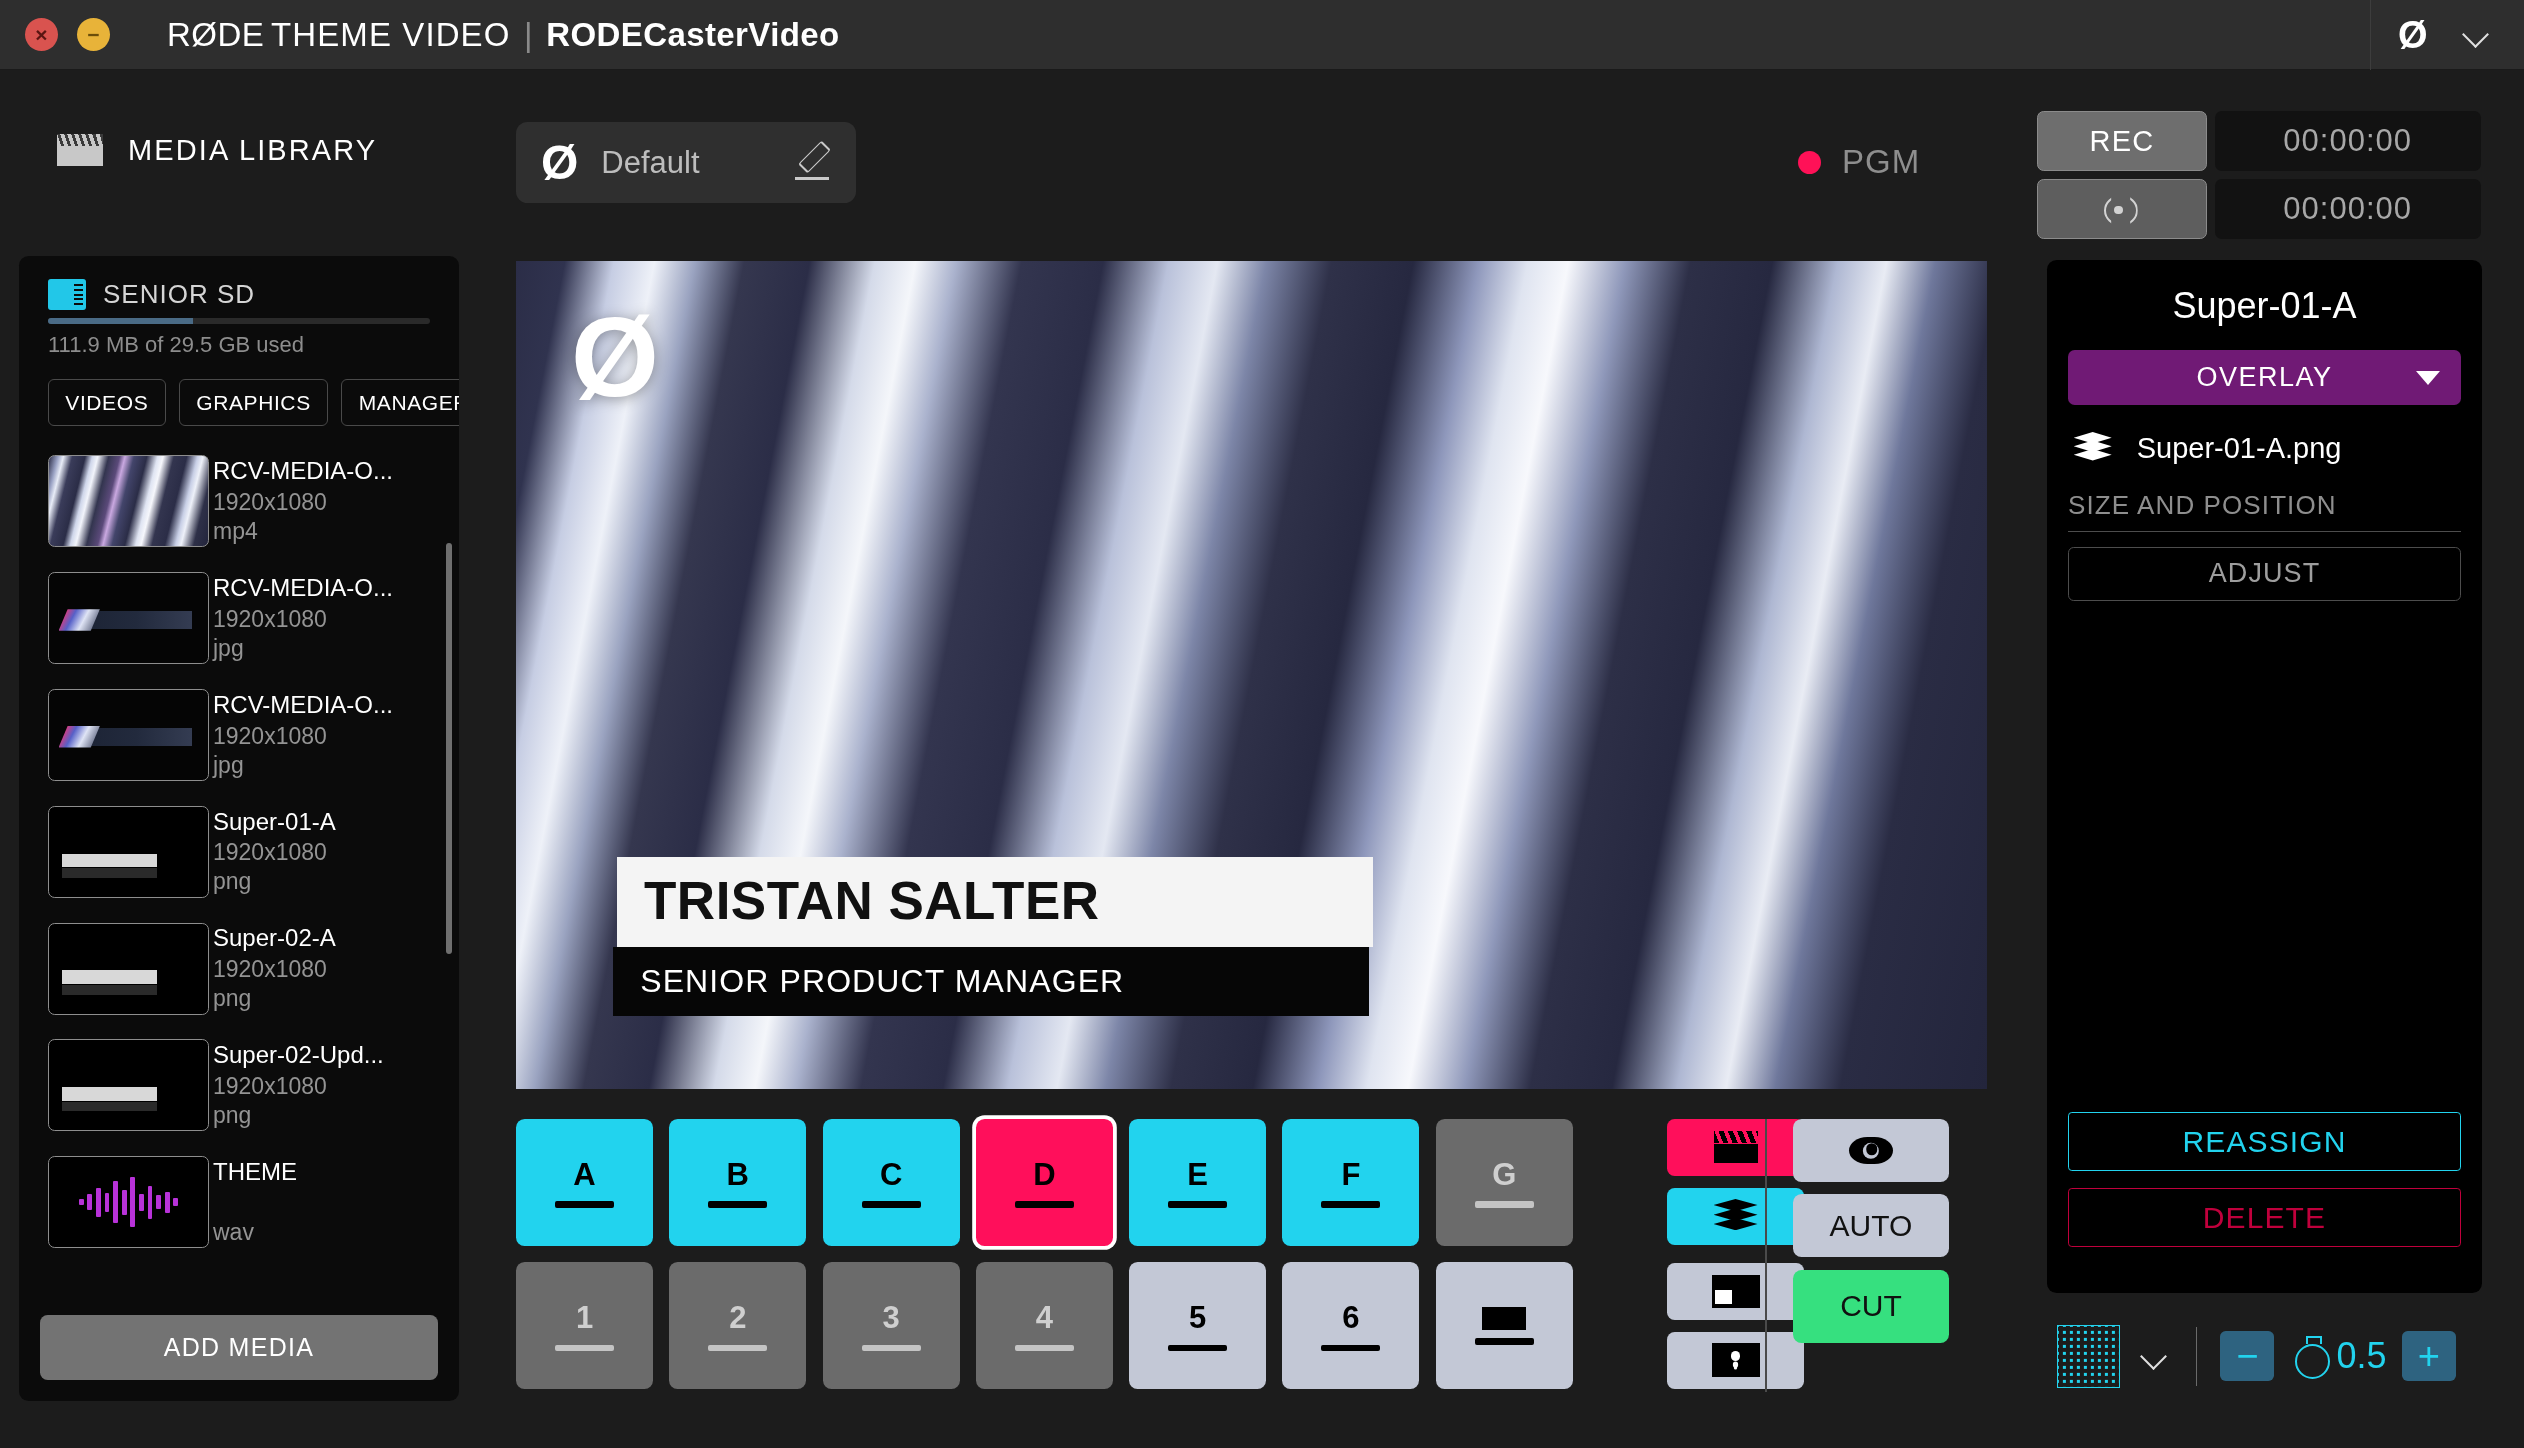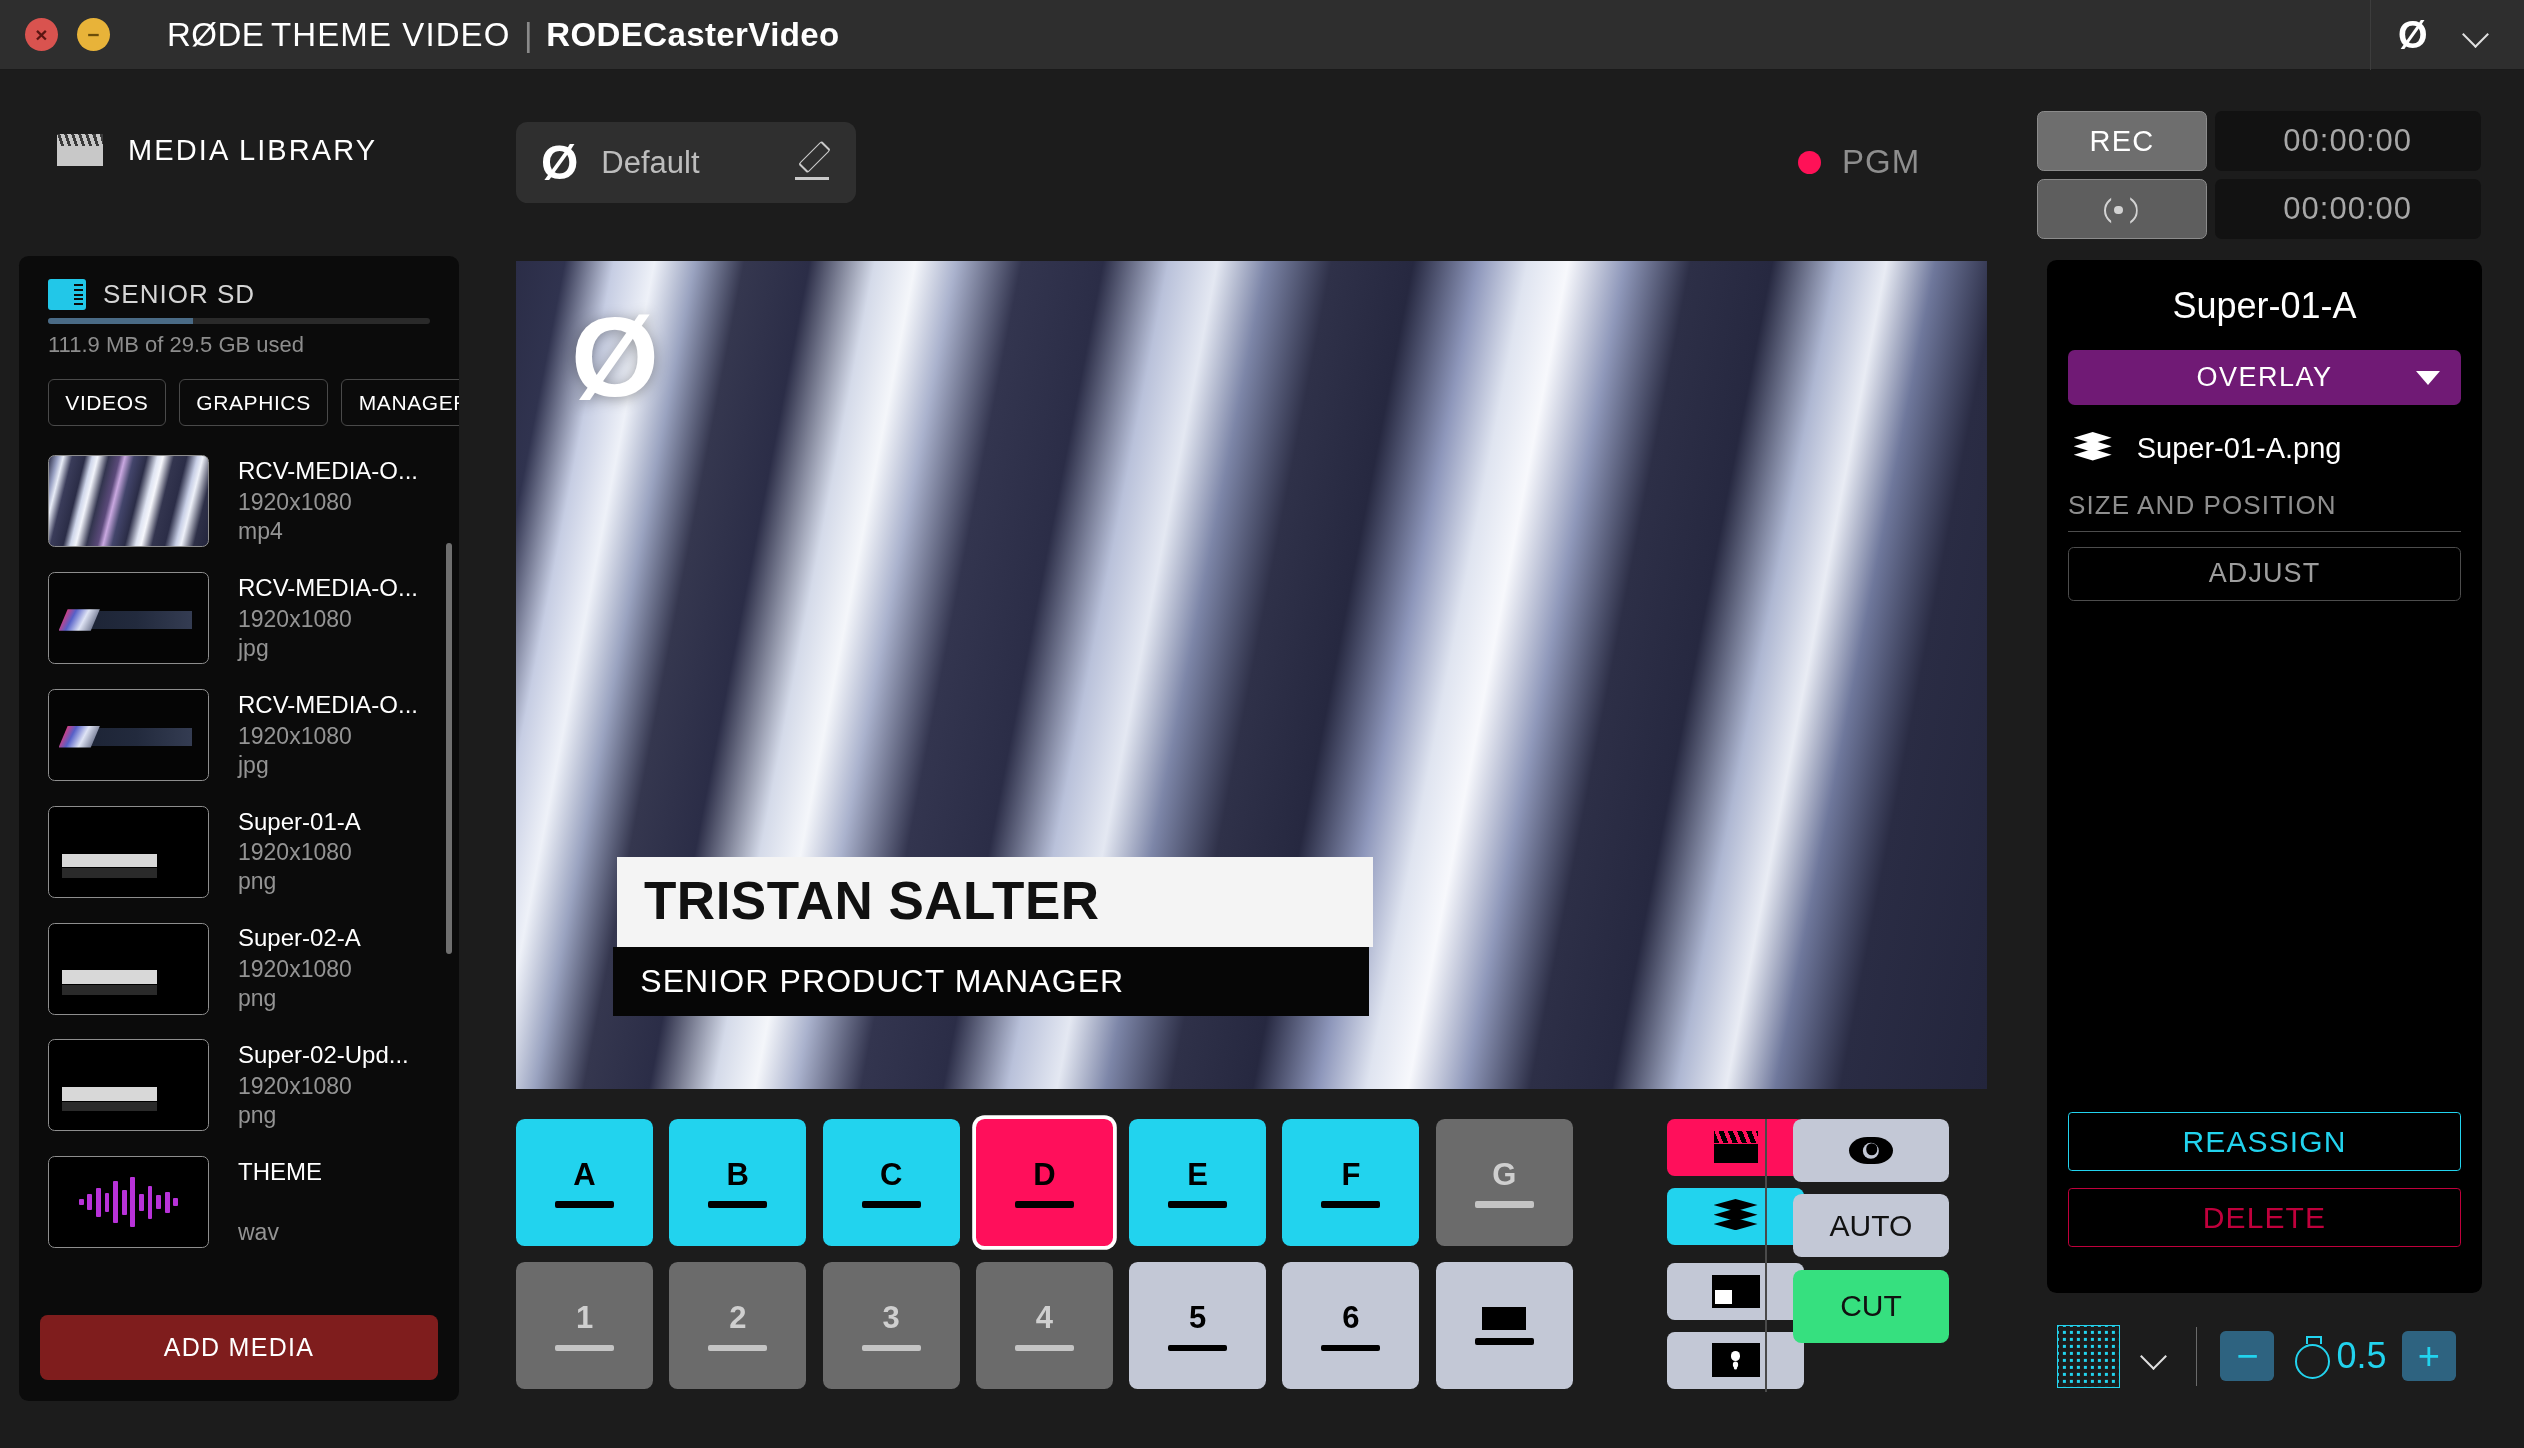--- a/index.html
+++ b/index.html
@@ -83,21 +83,21 @@
   .tabs { display: flex; gap: 13.4px; padding: 21px 29px 0 29px; }
   .tab {
     border: 1px solid #4a4a4a; border-radius: 6px; color: #fff;
     font-size: 21px; padding: 10.5px 16.3px; letter-spacing: 0.6px; background: #0b0b0b;
   }
 
   .file-list {
     margin-top: 17px; height: 842px; position: relative; overflow: hidden;
   }
   .file-item {
-    display: flex; align-items: flex-start; gap: 29px; padding: 12.4px 29px;
+    display: flex; align-items: flex-start; gap: 4px; padding: 12.4px 29px;
   }
   .thumb {
     width: 161px; height: 92px; border: 1px solid #8e8e8e; border-radius: 6.7px;
     flex-shrink: 0; overflow: hidden; background: #000;
   }
   .thumb-video {
     background:
       linear-gradient(104deg,
         #2b2d47 0%, #9aa2c4 5%, #e8ecf7 8%, #3a3c5a 13%,
         #2b2d47 20%, #cfd6ea 24%, #f2f4fb 27%, #33354f 33%,
@@ -136,21 +136,21 @@
     text-overflow: ellipsis; max-width: 201px;
   }
   .f-dim { color: #949494; font-size: 23px; margin-top: 3.8px; }
   .f-ext { color: #949494; font-size: 23px; margin-top: 1.9px; }
   .scrollbar {
     position: absolute; right: 6.7px; top: 287px; width: 6.7px; height: 411px;
     background: #6f6f6f; border-radius: 3.8px;
   }
   .add-media {
     position: absolute; left: 21px; right: 21px; bottom: 21px; height: 65px;
-    background: #7f1d1d; border-radius: 7.7px; color: #fff;
+    background: #737373; border-radius: 7.7px; color: #fff;
     display: flex; align-items: center; justify-content: center;
     font-size: 25px; letter-spacing: 1.3px;
   }
 
   
   .scene-chip {
     position: absolute; left: 516px; top: 122px; width: 340px; height: 81px;
     background: #2f2f2f; border-radius: 11.5px;
     display: flex; align-items: center; padding: 0 25px; gap: 23px;
   }

